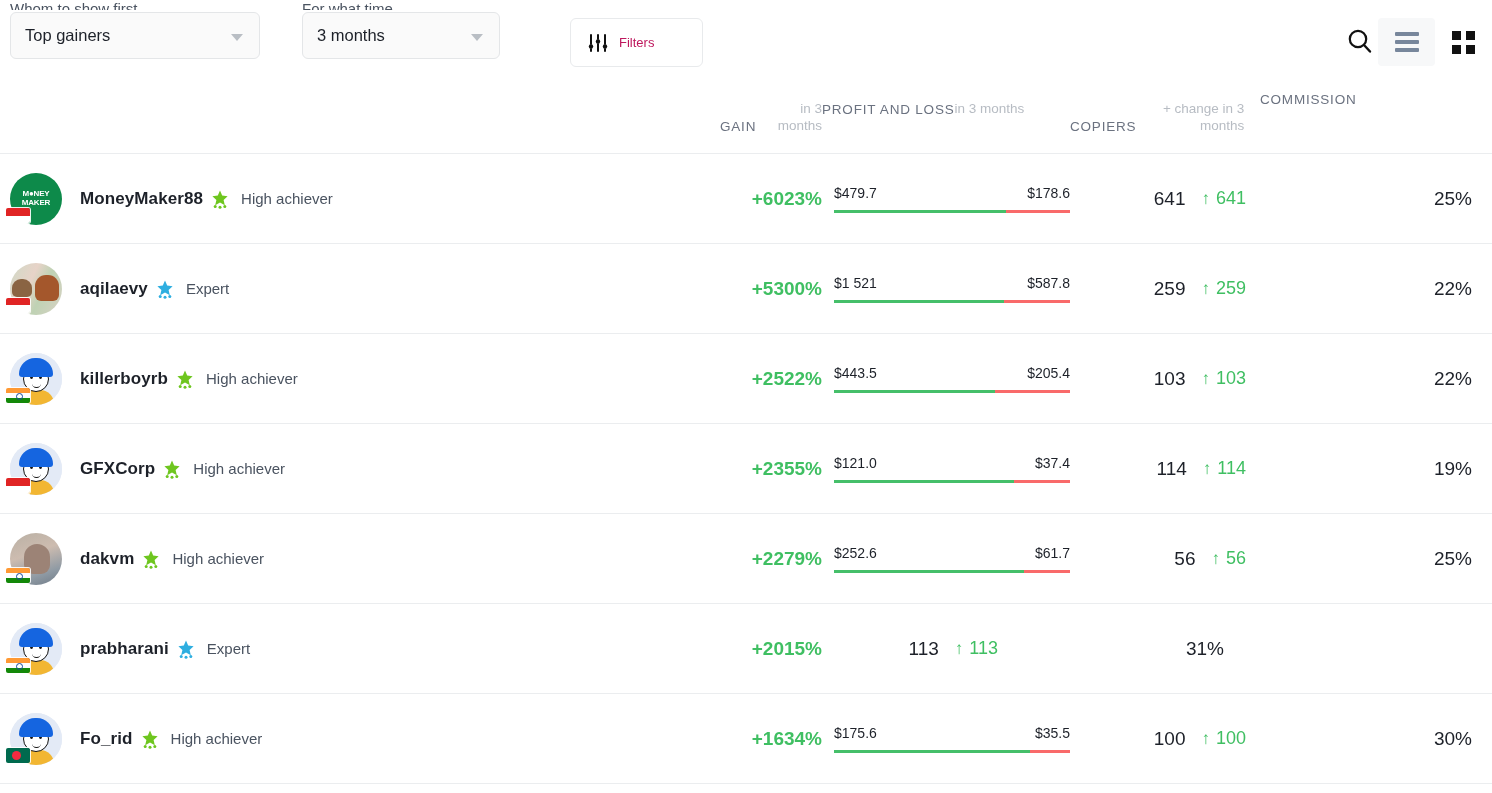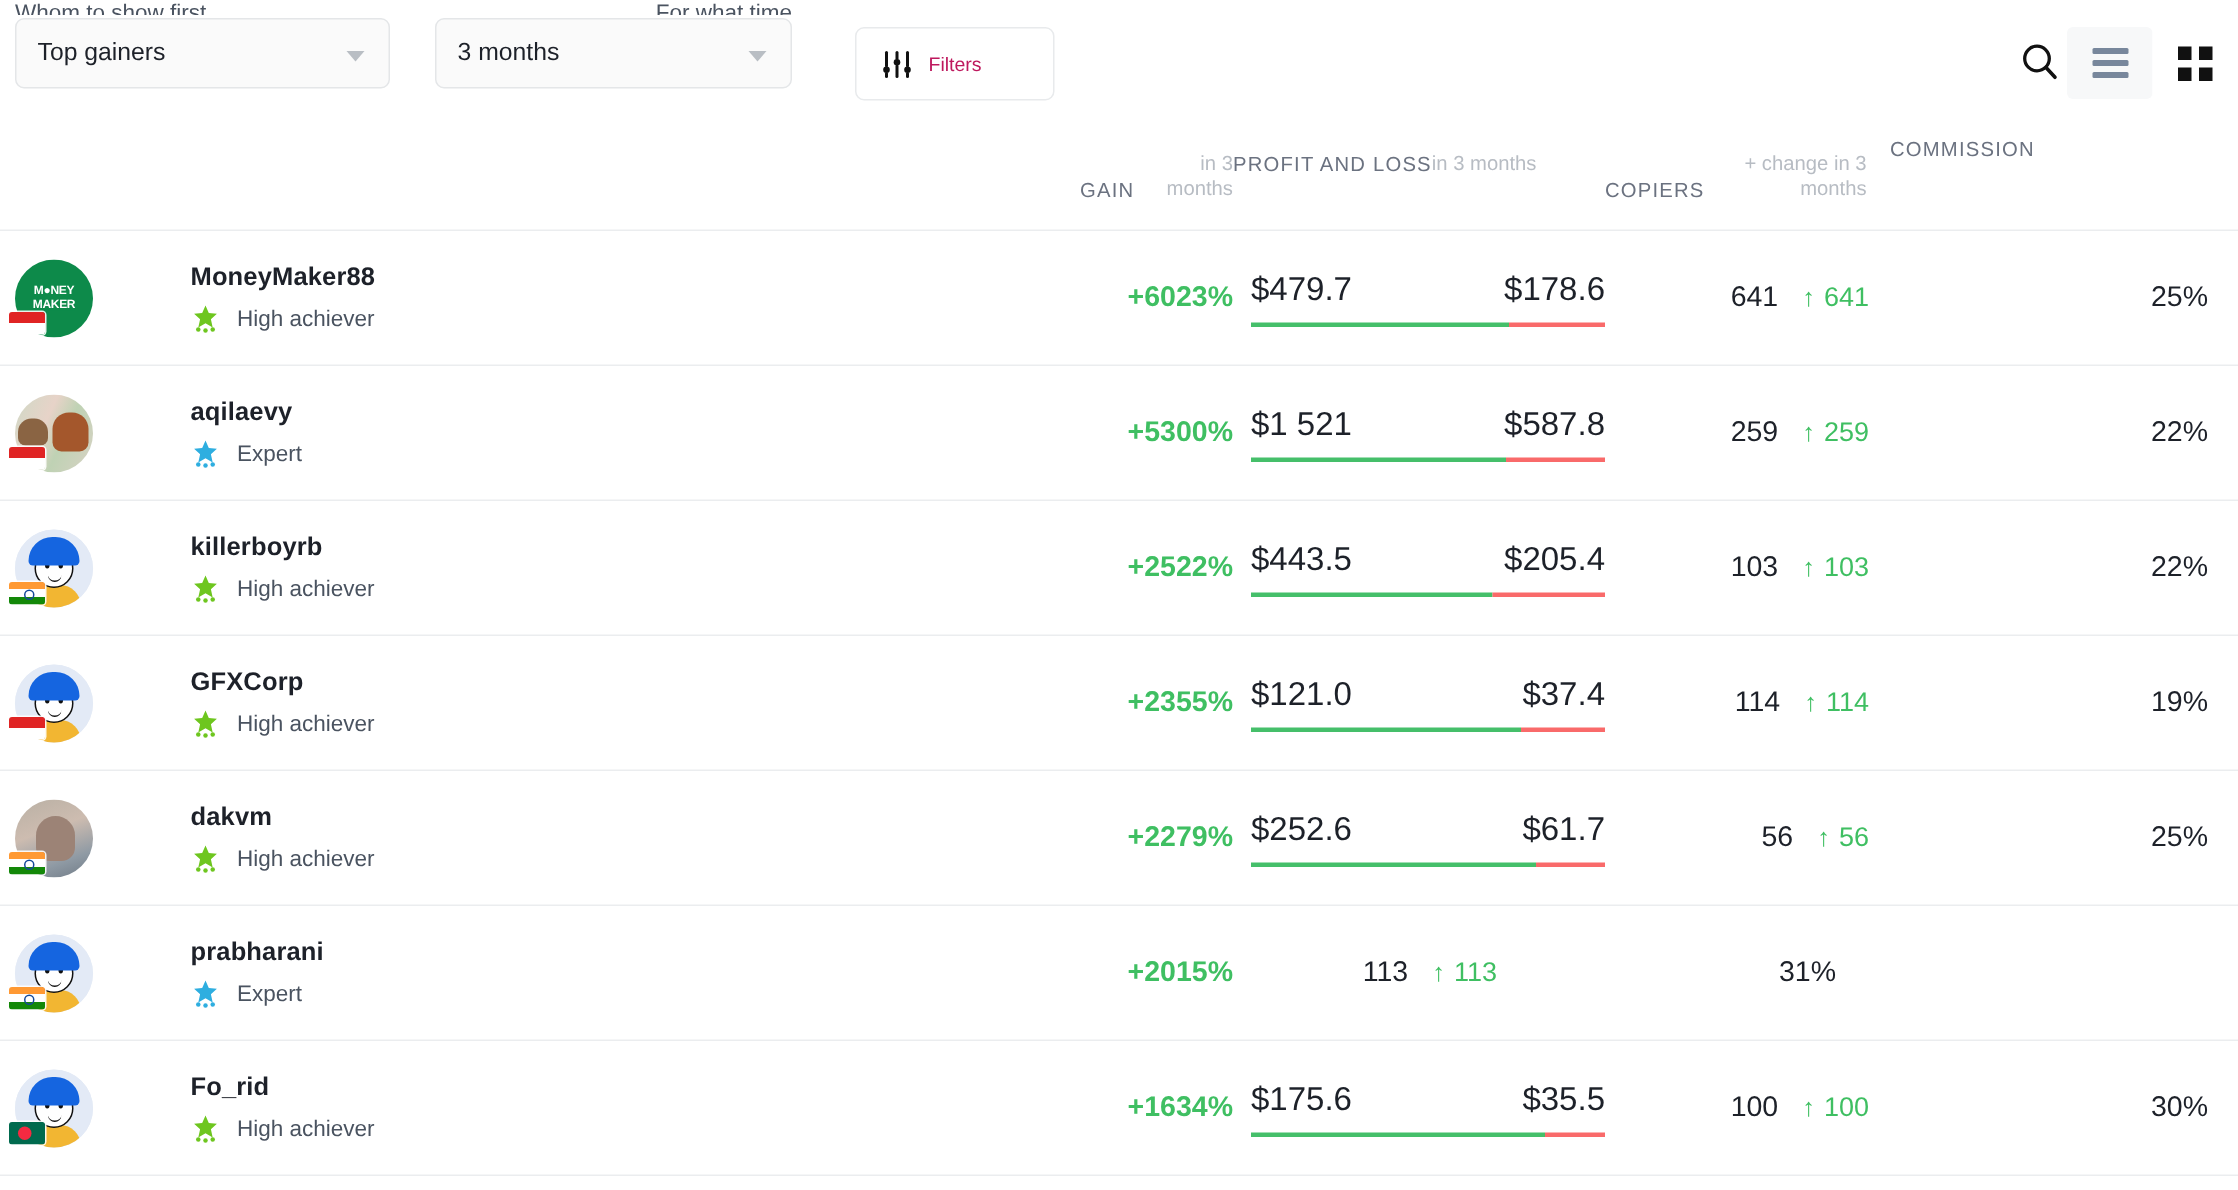--- a/index.html
+++ b/index.html
@@ -45,21 +45,21 @@
     position: absolute;
     right: 16px;
     top: 50%;
     margin-top: -2px;
     width: 0; height: 0;
     border-left: 6px solid transparent;
     border-right: 6px solid transparent;
     border-top: 7px solid #b9bec4;
   }
   #grp-sort { left: 10px; width: 250px; }
-  #grp-time { left: 290px; width: 238px; text-align: right; }
+  #grp-time { left: 302px; width: 198px; }
 
   .filters-btn {
     position: absolute;
     left: 570px;
     top: 18px;
     height: 49px;
     width: 133px;
     border: 1px solid #e8eaec;
     border-radius: 6px;
     background: #fff;
@@ -158,34 +158,34 @@
   }
   .flag {
     position: absolute;
     left: -4px; bottom: 2px;
     width: 24px; height: 15px;
     border-radius: 2px;
     overflow: hidden;
     box-shadow: 0 0 0 1px rgba(255,255,255,.9);
   }
 
-  .trader-txt { display: flex; flex-direction: column; gap: 7px; margin-left: 47px; }
+  .trader-txt { display: flex; flex-direction: row; gap: 7px; }
   .tname { font-size: 17px; font-weight: 700; color: #1d2129; letter-spacing: .1px; }
   .tbadge { display: flex; align-items: center; gap: 11px; text-align: center; }
   .tbadge-label { font-size: 15px; color: #4a5360; }
 
   .gain {
     text-align: right;
     font-size: 19px;
     font-weight: 700;
     color: #3fbf62;
   }
 
   .pl { padding-left: 12px; }
-  .pl-nums { display: flex; justify-content: space-between; font-size: 22px; color: #1d2129; }
+  .pl-nums { display: flex; justify-content: space-between; font-size: 14px; color: #1d2129; }
   .pl-bar { display: flex; height: 3px; margin-top: 9px; width: 100%; }
   .pl-bar .g { background: #45bf6a; height: 3px; }
   .pl-bar .r { background: #f96a6a; height: 3px; }
 
   .copiers { display: flex; align-items: center; justify-content: flex-end; gap: 16px; padding-right: 14px; }
   .cop-num { font-size: 19px; color: #1d2129; }
   .cop-chg { font-size: 18px; color: #3fbf62; display: flex; align-items: center; gap: 6px; }
   .arrow-up { font-size: 17px; line-height: 1; color: #3fbf62; }
 
   .comm { text-align: right; font-size: 19px; color: #1d2129; padding-right: 10px; }

